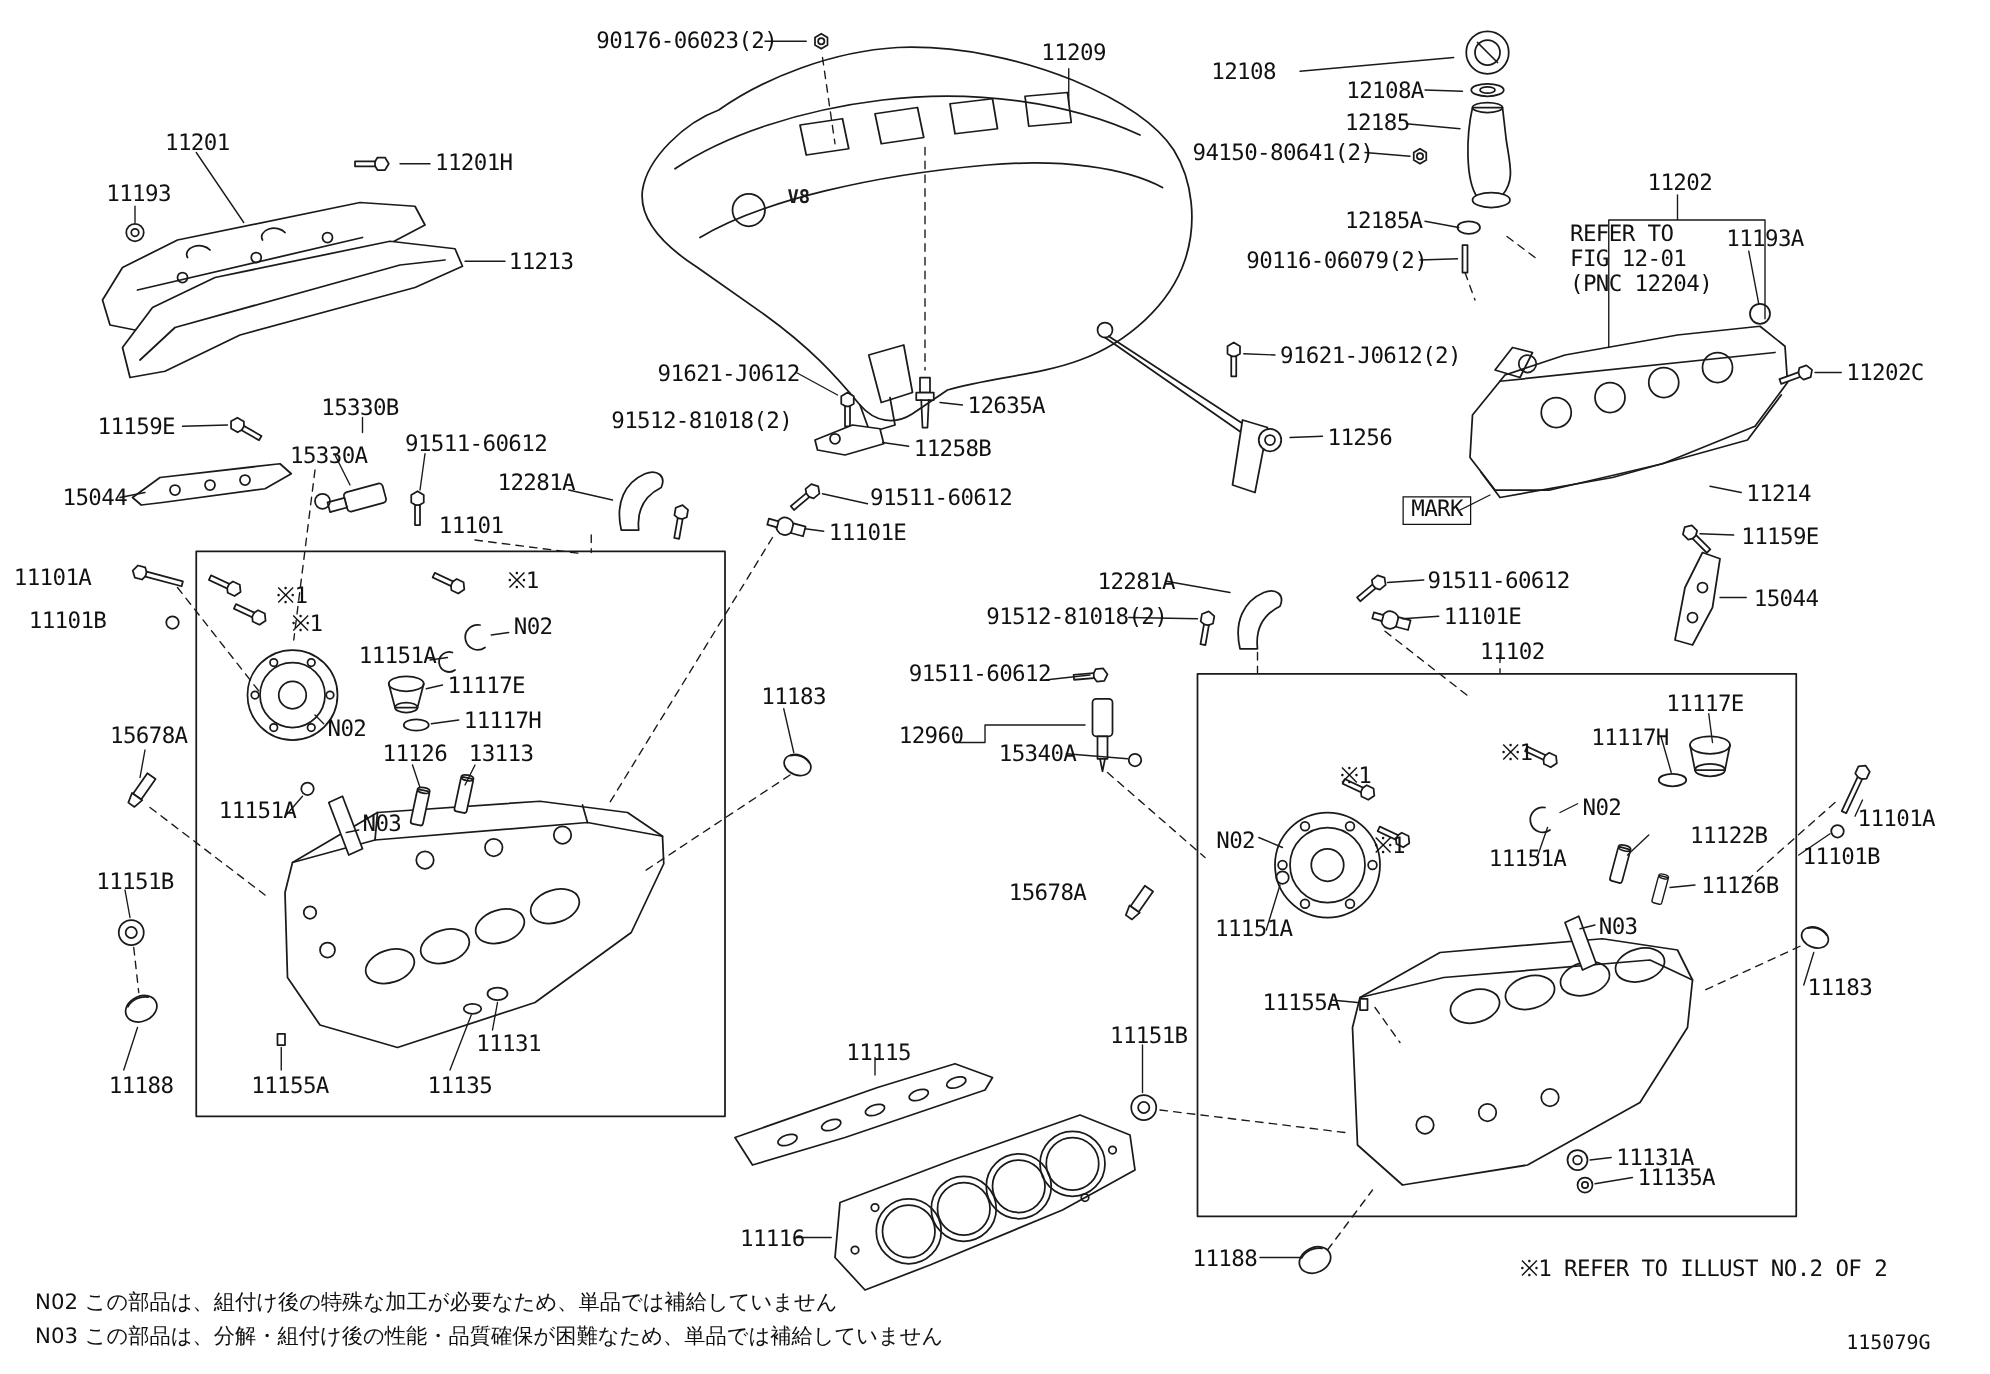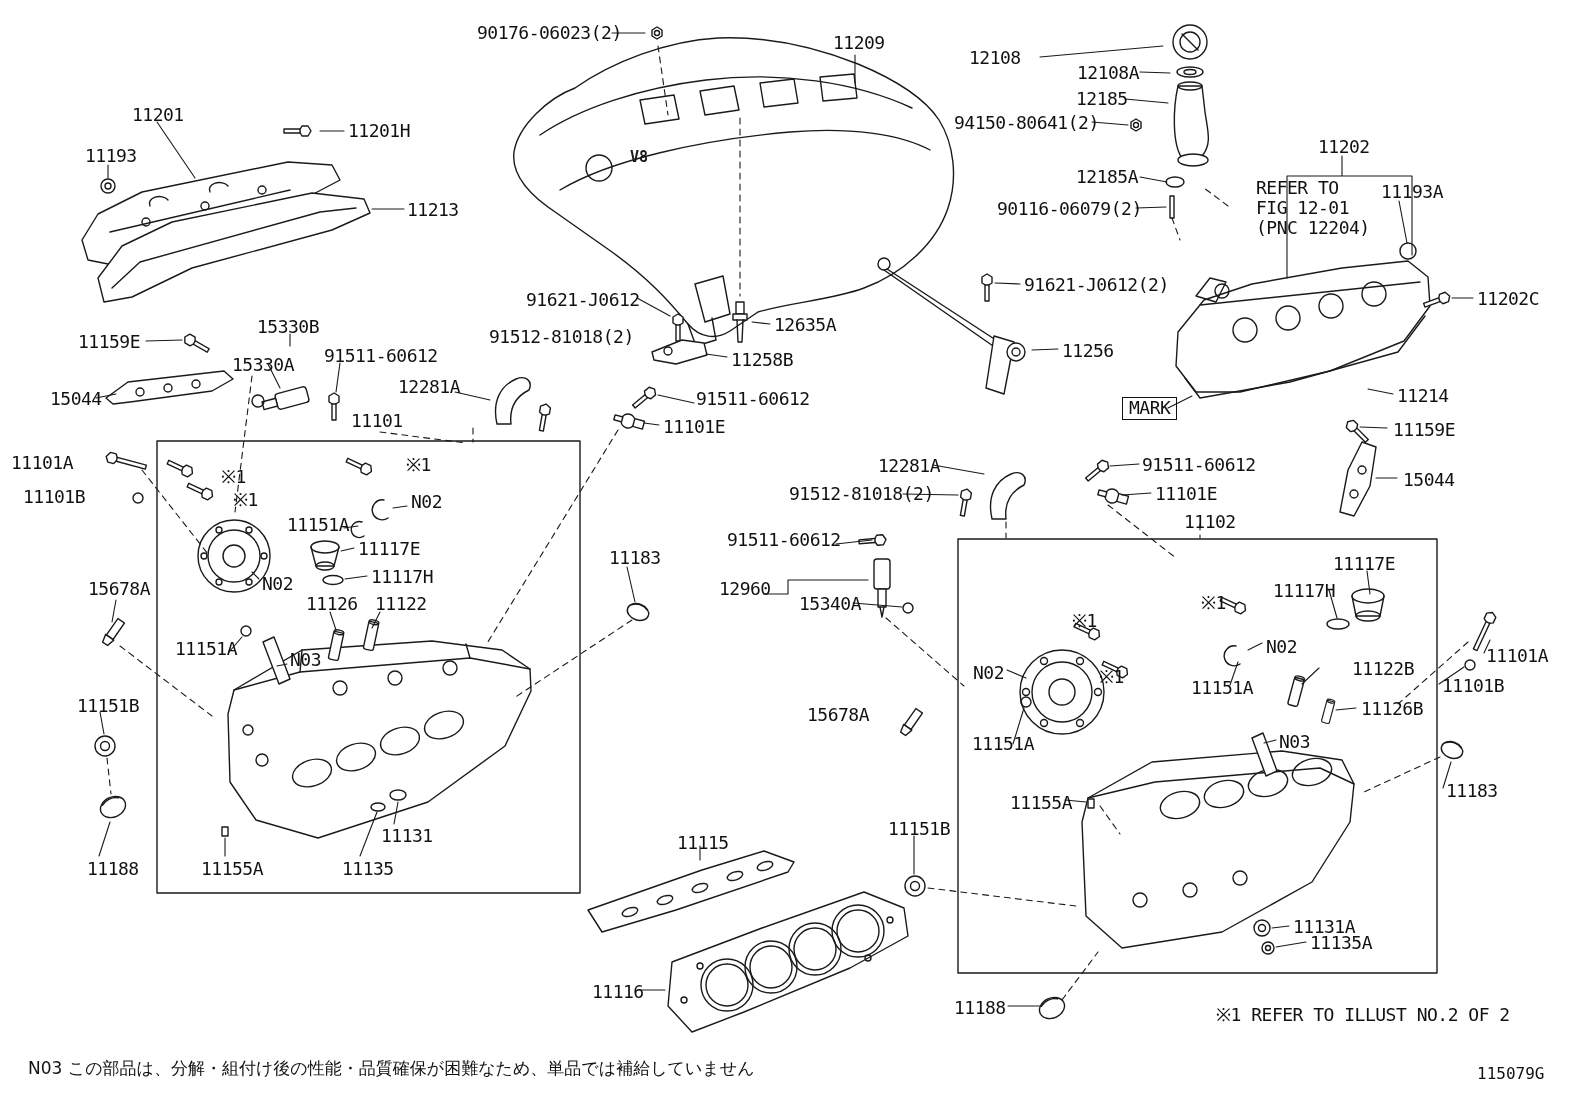--- a/index.html
+++ b/index.html
@@ -403,21 +403,21 @@
       <div class="plabel" style="left: 358px; top: 539px;">11117E</div>
       <div class="plabel" style="left: 1333px; top: 554px;">11117E</div>
       <div class="plabel" style="left: 609px; top: 548px;">11183</div>
       <div class="plabel" style="left: 371px; top: 567px;">11117H</div>
       <div class="plabel" style="left: 1273px; top: 581px;">11117H</div>
       <div class="plabel" style="left: 262px; top: 574px;">N02</div>
       <div class="plabel" style="left: 719px; top: 579px;">12960</div>
       <div class="plabel" style="left: 799px; top: 594px;">15340A</div>
       <div class="plabel" style="left: 88px; top: 579px;">15678A</div>
       <div class="plabel" style="left: 306px; top: 594px;">11126</div>
-      <div class="plabel" style="left: 375px; top: 594px;">11122</div>
+      <div class="plabel" style="left: 375px; top: 594px;">13113</div>
       <div class="plabel" style="left: 1201px; top: 593px;">※1</div>
       <div class="plabel" style="left: 1072px; top: 611px;">※1</div>
       <div class="plabel" style="left: 1266px; top: 637px;">N02</div>
       <div class="plabel" style="left: 175px; top: 639px;">11151A</div>
       <div class="plabel" style="left: 290px; top: 650px;">N03</div>
       <div class="plabel" style="left: 973px; top: 663px;">N02</div>
       <div class="plabel" style="left: 1322px; top: 659px; margin-left: 30px;">11122B</div>
       <div class="plabel" style="left: 1486px; top: 646px;">11101A</div>
       <div class="plabel" style="left: 1099px; top: 667px;">※1</div>
       <div class="plabel" style="left: 1191px; top: 678px;">11151A</div>
@@ -434,16 +434,17 @@
       <div class="plabel" style="left: 677px; top: 833px;">11115</div>
       <div class="plabel" style="left: 87px; top: 859px;">11188</div>
       <div class="plabel" style="left: 201px; top: 859px;">11155A</div>
       <div class="plabel" style="left: 342px; top: 859px;">11135</div>
       <div class="plabel" style="left: 1293px; top: 917px;">11131A</div>
       <div class="plabel" style="left: 1310px; top: 933px;">11135A</div>
       <div class="plabel" style="left: 592px; top: 982px;">11116</div>
       <div class="plabel" style="left: 954px; top: 998px;">11188</div>
     </div>
 
+  <div class="note" style="top:1030px">N02 この部品は、組付け後の特殊な加工が必要なため、単品では補給していません</div>
   <div class="note" style="top:1057px">N03 この部品は、分解・組付け後の性能・品質確保が困難なため、単品では補給していません</div>
   <div class="footnote">※1 REFER TO ILLUST NO.2 OF 2</div>
   <div class="figcode">115079G</div>
 </div>
 
 </body></html>

